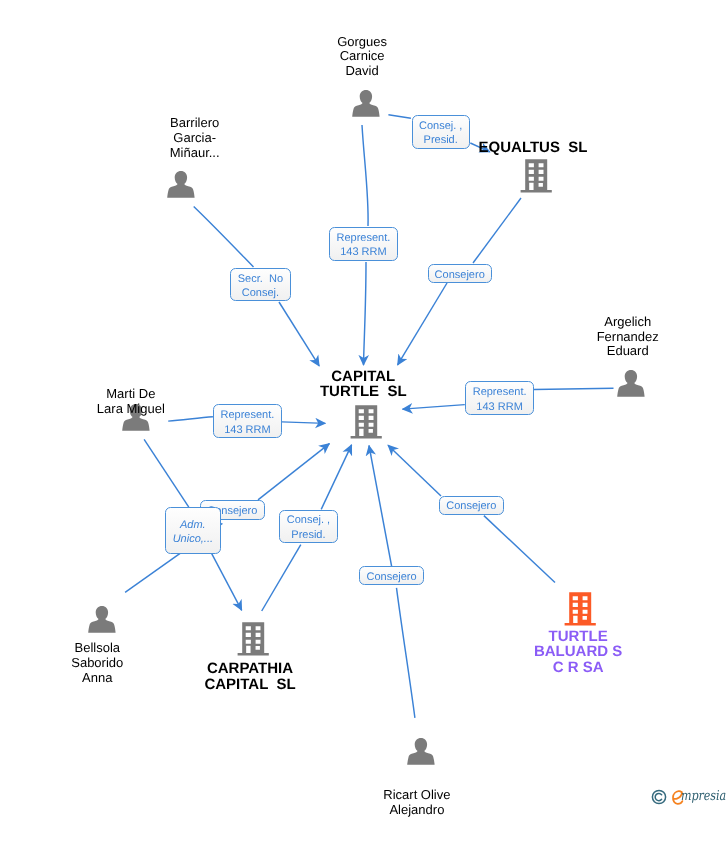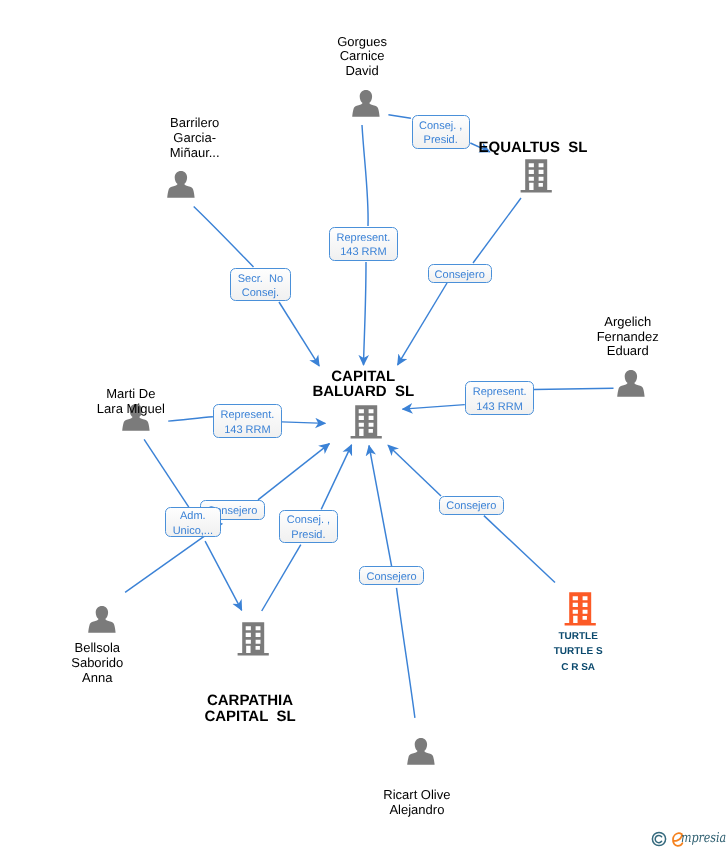--- a/index.html
+++ b/index.html
@@ -7,30 +7,30 @@
   body{width:728px;height:850px;overflow:hidden;
        font-family:"Liberation Sans",sans-serif;
        -webkit-font-smoothing:antialiased;text-rendering:geometricPrecision;}
   #stage{position:relative;width:728px;height:850px;background:#ffffff;}
   #edges{position:absolute;left:0;top:0;width:728px;height:850px;pointer-events:none;}
   .node{position:absolute;}
   .node-label{position:absolute;text-align:center;color:#000000;
     font-size:13px;line-height:14.6px;white-space:pre;
     transform:translateX(-50%);}
   .node.company .node-label{font-size:15px;line-height:15.8px;font-weight:bold;}
-  .node.highlight .node-label{font-weight:bold;color:#0c4a6e;font-size:10px;line-height:15.6px;}
+  .node.highlight .node-label{font-weight:bold;color:#8b5cf6;font-size:15px;line-height:15.6px;}
   .node-icon{position:absolute;}
   .edge-label{position:absolute;box-sizing:border-box;
     border:1.3px solid #4a90d9;border-radius:5.5px;
     background:linear-gradient(180deg,#fefefe 0%,#f0f0f0 100%);
     color:#3b82d6;font-size:11px;line-height:14.6px;
     text-align:center;display:flex;flex-direction:column;
     align-items:center;justify-content:center;white-space:pre;}
   .edge-label > div{position:relative;top:1.6px;}
-  .wm{position:absolute;left:651px;top:830px;width:76px;height:20px;}
+  .wm{position:absolute;left:651px;top:788px;width:76px;height:20px;}
   .wm-c{position:absolute;left:0px;top:1.3px;}
   .wm-e{position:absolute;left:19px;top:0.8px;}
   .wm-brand{position:absolute;left:29.5px;top:-0.5px;font-family:"DejaVu Serif",serif;
     font-style:italic;font-size:13.6px;color:#2e5f70;letter-spacing:-0.1px;transform:scaleX(0.82);transform-origin:left center;}
 </style>
 </head>
 <body>
 
 <div id="stage">
   <svg id="edges" viewBox="0 0 728 850" width="728" height="850">
@@ -90,56 +90,56 @@
       <div class="node person">
         <div class="node-icon" style="left: 120.92px; top: 402.24px;"><svg width="32" height="34" viewBox="0 0 32 34">
             <path fill="#7b7b7b" d="M15.0 1.92 C11.4 1.92 8.7 4.45 8.7 8.4 C8.7 11.3 10.0 13.9 11.55 15.1 C11.4 15.35 11.3 15.5 11.2 15.6 C10.4 16.55 8.3 17.1 5.7 17.66 C3.9 18.05 2.95 19.4 2.6 20.76 C2.0 23.1 1.42 26.0 1.2 28.69 L28.6 28.69 C28.38 26.0 27.9 23.1 27.2 20.76 C26.85 19.4 25.9 18.05 24.1 17.66 C21.5 17.1 19.4 16.55 18.6 15.6 C18.5 15.5 18.4 15.35 18.25 15.1 C19.8 13.9 21.1 11.3 21.1 8.4 C21.1 4.45 18.4 1.92 15.0 1.92 Z"></path>
           </svg></div>
         <div class="node-label" style="left: 130.84px; top: 387px;"><div>Marti De</div><div>Lara Miguel</div></div>
       </div>
       <div class="node company">
         <div class="node-icon" style="left: 350px; top: 404px;"><svg width="34" height="38" viewBox="0 0 34 38">
             <path fill="#7b7b7b" fill-rule="evenodd" d="M5.2 1.2 H27.2 V32.1 H31.8 V34.45 H0.6 V32.1 H5.2 Z M8.7 5.18 H13.9 V9.13 H8.7 Z M18.6 5.18 H23.5 V9.13 H18.6 Z M8.7 11.75 H13.9 V16.06 H8.7 Z M18.6 11.75 H23.5 V16.06 H18.6 Z M8.7 18.68 H13.9 V22.73 H8.7 Z M18.6 18.68 H23.5 V22.73 H18.6 Z M9.17 24.78 H13.56 V32.1 H9.17 Z M18.54 24.98 H22.92 V28.76 H18.54 Z"></path>
           </svg></div>
-        <div class="node-label" style="left: 363.24px; top: 368.5px;"><div>CAPITAL</div><div>BALUARD  SL</div></div>
+        <div class="node-label" style="left: 363.24px; top: 368.5px;"><div>CAPITAL</div><div>TURTLE  SL</div></div>
       </div>
       <div class="node person">
         <div class="node-icon" style="left: 87.16px; top: 604.22px;"><svg width="32" height="34" viewBox="0 0 32 34">
             <path fill="#7b7b7b" d="M15.0 1.92 C11.4 1.92 8.7 4.45 8.7 8.4 C8.7 11.3 10.0 13.9 11.55 15.1 C11.4 15.35 11.3 15.5 11.2 15.6 C10.4 16.55 8.3 17.1 5.7 17.66 C3.9 18.05 2.95 19.4 2.6 20.76 C2.0 23.1 1.42 26.0 1.2 28.69 L28.6 28.69 C28.38 26.0 27.9 23.1 27.2 20.76 C26.85 19.4 25.9 18.05 24.1 17.66 C21.5 17.1 19.4 16.55 18.6 15.6 C18.5 15.5 18.4 15.35 18.25 15.1 C19.8 13.9 21.1 11.3 21.1 8.4 C21.1 4.45 18.4 1.92 15.0 1.92 Z"></path>
           </svg></div>
         <div class="node-label" style="left: 97.28px; top: 641.46px;"><div>Bellsola</div><div>Saborido</div><div>Anna</div></div>
       </div>
       <div class="node company">
         <div class="node-icon" style="left: 236.82px; top: 620.6px;"><svg width="34" height="38" viewBox="0 0 34 38">
             <path fill="#7b7b7b" fill-rule="evenodd" d="M5.2 1.2 H27.2 V32.1 H31.8 V34.45 H0.6 V32.1 H5.2 Z M8.7 5.18 H13.9 V9.13 H8.7 Z M18.6 5.18 H23.5 V9.13 H18.6 Z M8.7 11.75 H13.9 V16.06 H8.7 Z M18.6 11.75 H23.5 V16.06 H18.6 Z M8.7 18.68 H13.9 V22.73 H8.7 Z M18.6 18.68 H23.5 V22.73 H18.6 Z M9.17 24.78 H13.56 V32.1 H9.17 Z M18.54 24.98 H22.92 V28.76 H18.54 Z"></path>
           </svg></div>
-        <div class="node-label" style="left: 250.02px; top: 661.34px; margin-top: 32px;"><div>CARPATHIA</div><div>CAPITAL  SL</div></div>
+        <div class="node-label" style="left: 250.02px; top: 661.34px;"><div>CARPATHIA</div><div>CAPITAL  SL</div></div>
       </div>
       <div class="node company highlight">
         <div class="node-icon" style="left: 563.6px; top: 590.96px;"><svg width="34" height="38" viewBox="0 0 34 38">
             <path fill="#fc5a26" fill-rule="evenodd" d="M5.2 1.2 H27.2 V32.1 H31.8 V34.45 H0.6 V32.1 H5.2 Z M8.7 5.18 H13.9 V9.13 H8.7 Z M18.6 5.18 H23.5 V9.13 H18.6 Z M8.7 11.75 H13.9 V16.06 H8.7 Z M18.6 11.75 H23.5 V16.06 H18.6 Z M8.7 18.68 H13.9 V22.73 H8.7 Z M18.6 18.68 H23.5 V22.73 H18.6 Z M9.17 24.78 H13.56 V32.1 H9.17 Z M18.54 24.98 H22.92 V28.76 H18.54 Z"></path>
           </svg></div>
-        <div class="node-label" style="left: 578.12px; top: 628.76px;"><div>TURTLE</div><div>TURTLE S</div><div>C R SA</div></div>
+        <div class="node-label" style="left: 578.12px; top: 628.76px;"><div>TURTLE</div><div>BALUARD S</div><div>C R SA</div></div>
       </div>
       <div class="node person">
         <div class="node-icon" style="left: 406.15px; top: 736.3px;"><svg width="32" height="34" viewBox="0 0 32 34">
             <path fill="#7b7b7b" d="M15.0 1.92 C11.4 1.92 8.7 4.45 8.7 8.4 C8.7 11.3 10.0 13.9 11.55 15.1 C11.4 15.35 11.3 15.5 11.2 15.6 C10.4 16.55 8.3 17.1 5.7 17.66 C3.9 18.05 2.95 19.4 2.6 20.76 C2.0 23.1 1.42 26.0 1.2 28.69 L28.6 28.69 C28.38 26.0 27.9 23.1 27.2 20.76 C26.85 19.4 25.9 18.05 24.1 17.66 C21.5 17.1 19.4 16.55 18.6 15.6 C18.5 15.5 18.4 15.35 18.25 15.1 C19.8 13.9 21.1 11.3 21.1 8.4 C21.1 4.45 18.4 1.92 15.0 1.92 Z"></path>
           </svg></div>
         <div class="node-label" style="left: 416.92px; top: 788px;"><div>Ricart Olive</div><div>Alejandro</div></div>
       </div>
     </div>
   <div id="labels-layer">
       <div class="edge-label" style="left: 411.5px; top: 114.5px; width: 58.4px; height: 34.1px;"><div>Consej. ,</div><div>Presid.</div></div>
       <div class="edge-label" style="left: 329.1px; top: 226.5px; width: 68.7px; height: 34.1px;"><div>Represent.</div><div>143 RRM</div></div>
       <div class="edge-label" style="left: 230.1px; top: 267.7px; width: 60.6px; height: 33.8px;"><div>Secr.  No</div><div>Consej.</div></div>
       <div class="edge-label" style="left: 427.6px; top: 264px; width: 64.2px; height: 18.7px;"><div>Consejero</div></div>
       <div class="edge-label" style="left: 465.3px; top: 381.3px; width: 68.6px; height: 33.4px;"><div>Represent.</div><div>143 RRM</div></div>
       <div class="edge-label" style="left: 212.7px; top: 404px; width: 69.5px; height: 34.1px;"><div>Represent.</div><div>143 RRM</div></div>
       <div class="edge-label" style="left: 199.5px; top: 500px; width: 65.7px; height: 20.1px;"><div>Consejero</div></div>
-      <div class="edge-label" style="left: 164.9px; top: 507.1px; width: 55.9px; height: 30px;"><div>Adm.</div><div>Unico,...</div></div>
+      <div class="edge-label" style="left: 164.9px; top: 507.1px; width: 55.9px; height: 47px; font-style: italic;"><div>Adm.</div><div>Unico,...</div></div>
       <div class="edge-label" style="left: 278.8px; top: 509.8px; width: 59.3px; height: 33.1px;"><div>Consej. ,</div><div>Presid.</div></div>
       <div class="edge-label" style="left: 439px; top: 495.5px; width: 64.6px; height: 19.3px;"><div>Consejero</div></div>
       <div class="edge-label" style="left: 359px; top: 566.3px; width: 65.1px; height: 19px;"><div>Consejero</div></div>
     </div>
   <div class="wm">
     <svg class="wm-c" width="16" height="16" viewBox="0 0 16 16">
       <circle cx="8" cy="8" r="6.6" fill="none" stroke="#34697d" stroke-width="1.5"></circle>
       <path d="M10.6 5.8 A3.6 3.6 0 1 0 10.6 10.3" fill="none" stroke="#34697d" stroke-width="1.5" stroke-linecap="round"></path>
     </svg>
     <svg class="wm-e" width="14" height="17" viewBox="0 0 14 17">

